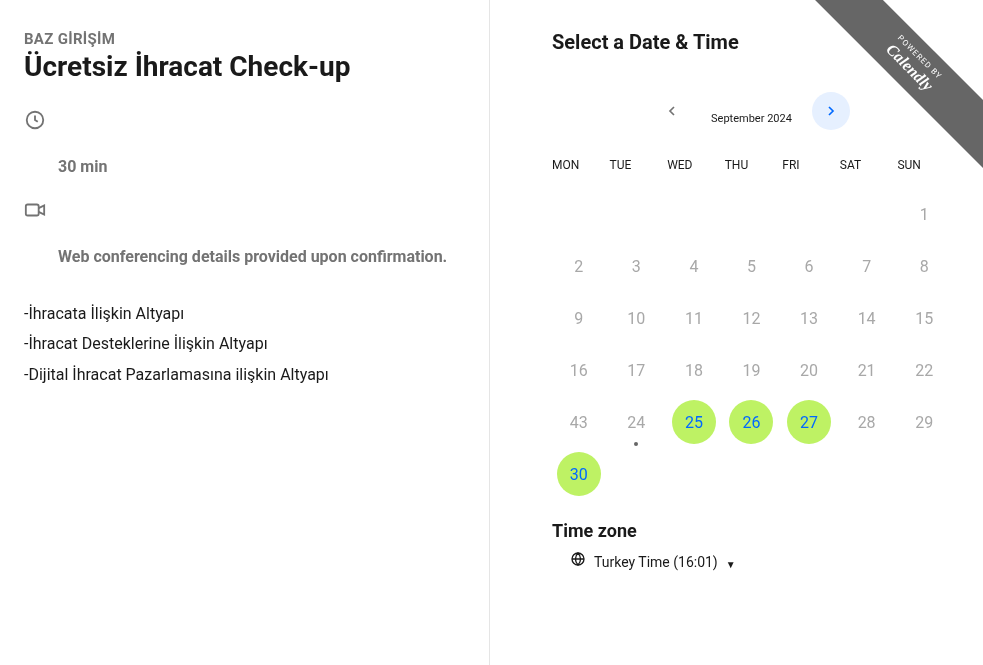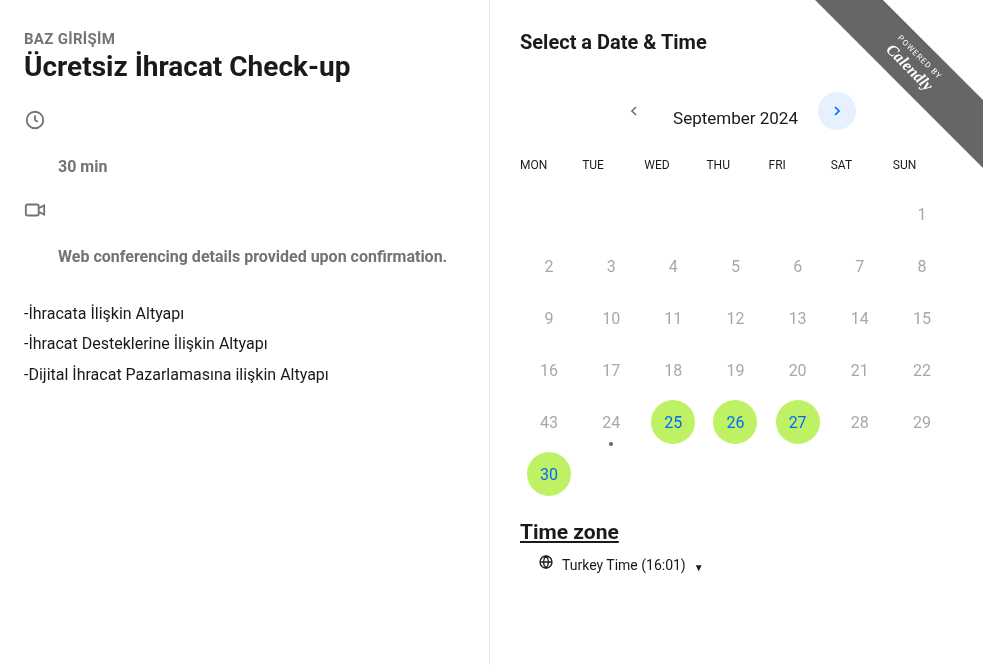--- a/index.html
+++ b/index.html
@@ -11,20 +11,21 @@
       font-family: -apple-system, BlinkMacSystemFont, "Segoe UI", Roboto, Helvetica, Arial, sans-serif;
       background: #fff;
       width: 983px;
       height: 665px;
       overflow: hidden;
       position: relative;
     }
     .container {
       display: flex;
       height: 100%;
+      gap: 32px;
     }
     .left-panel {
       width: 490px;
       padding: 30px 30px 30px 24px;
       border-right: 1px solid #e5e5e5;
     }
     .org-name {
       font-size: 15px;
       font-weight: 700;
       color: #737373;
@@ -77,21 +78,21 @@
       margin-bottom: 38px;
     }
     .month-nav {
       display: flex;
       align-items: center;
       justify-content: center;
       gap: 20px;
       margin-bottom: 22px;
     }
     .month-label {
-      font-size: 17px;
+      font-size: 11px;
       color: #1a1a1a;
       margin-top: 14px;
     }
     .nav-btn {
       width: 38px;
       height: 38px;
       border-radius: 50%;
       border: none;
       background: transparent;
       display: flex;
@@ -148,25 +149,24 @@
       transform: translateX(-50%);
       width: 4px;
       height: 4px;
       background: #666;
       border-radius: 50%;
     }
     .timezone-section {
       margin-top: 24px;
     }
     .tz-label {
-      font-size: 21px;
+      font-size: 18px;
       font-weight: 700;
       color: #1a1a1a;
       margin-bottom: 10px;
-      text-decoration: underline;
     }
     .tz-selector {
       display: flex;
       align-items: flex-end;
       gap: 8px;
       font-size: 14px;
       color: #1a1a1a;
       cursor: pointer;
       padding-left: 18px;
     }

